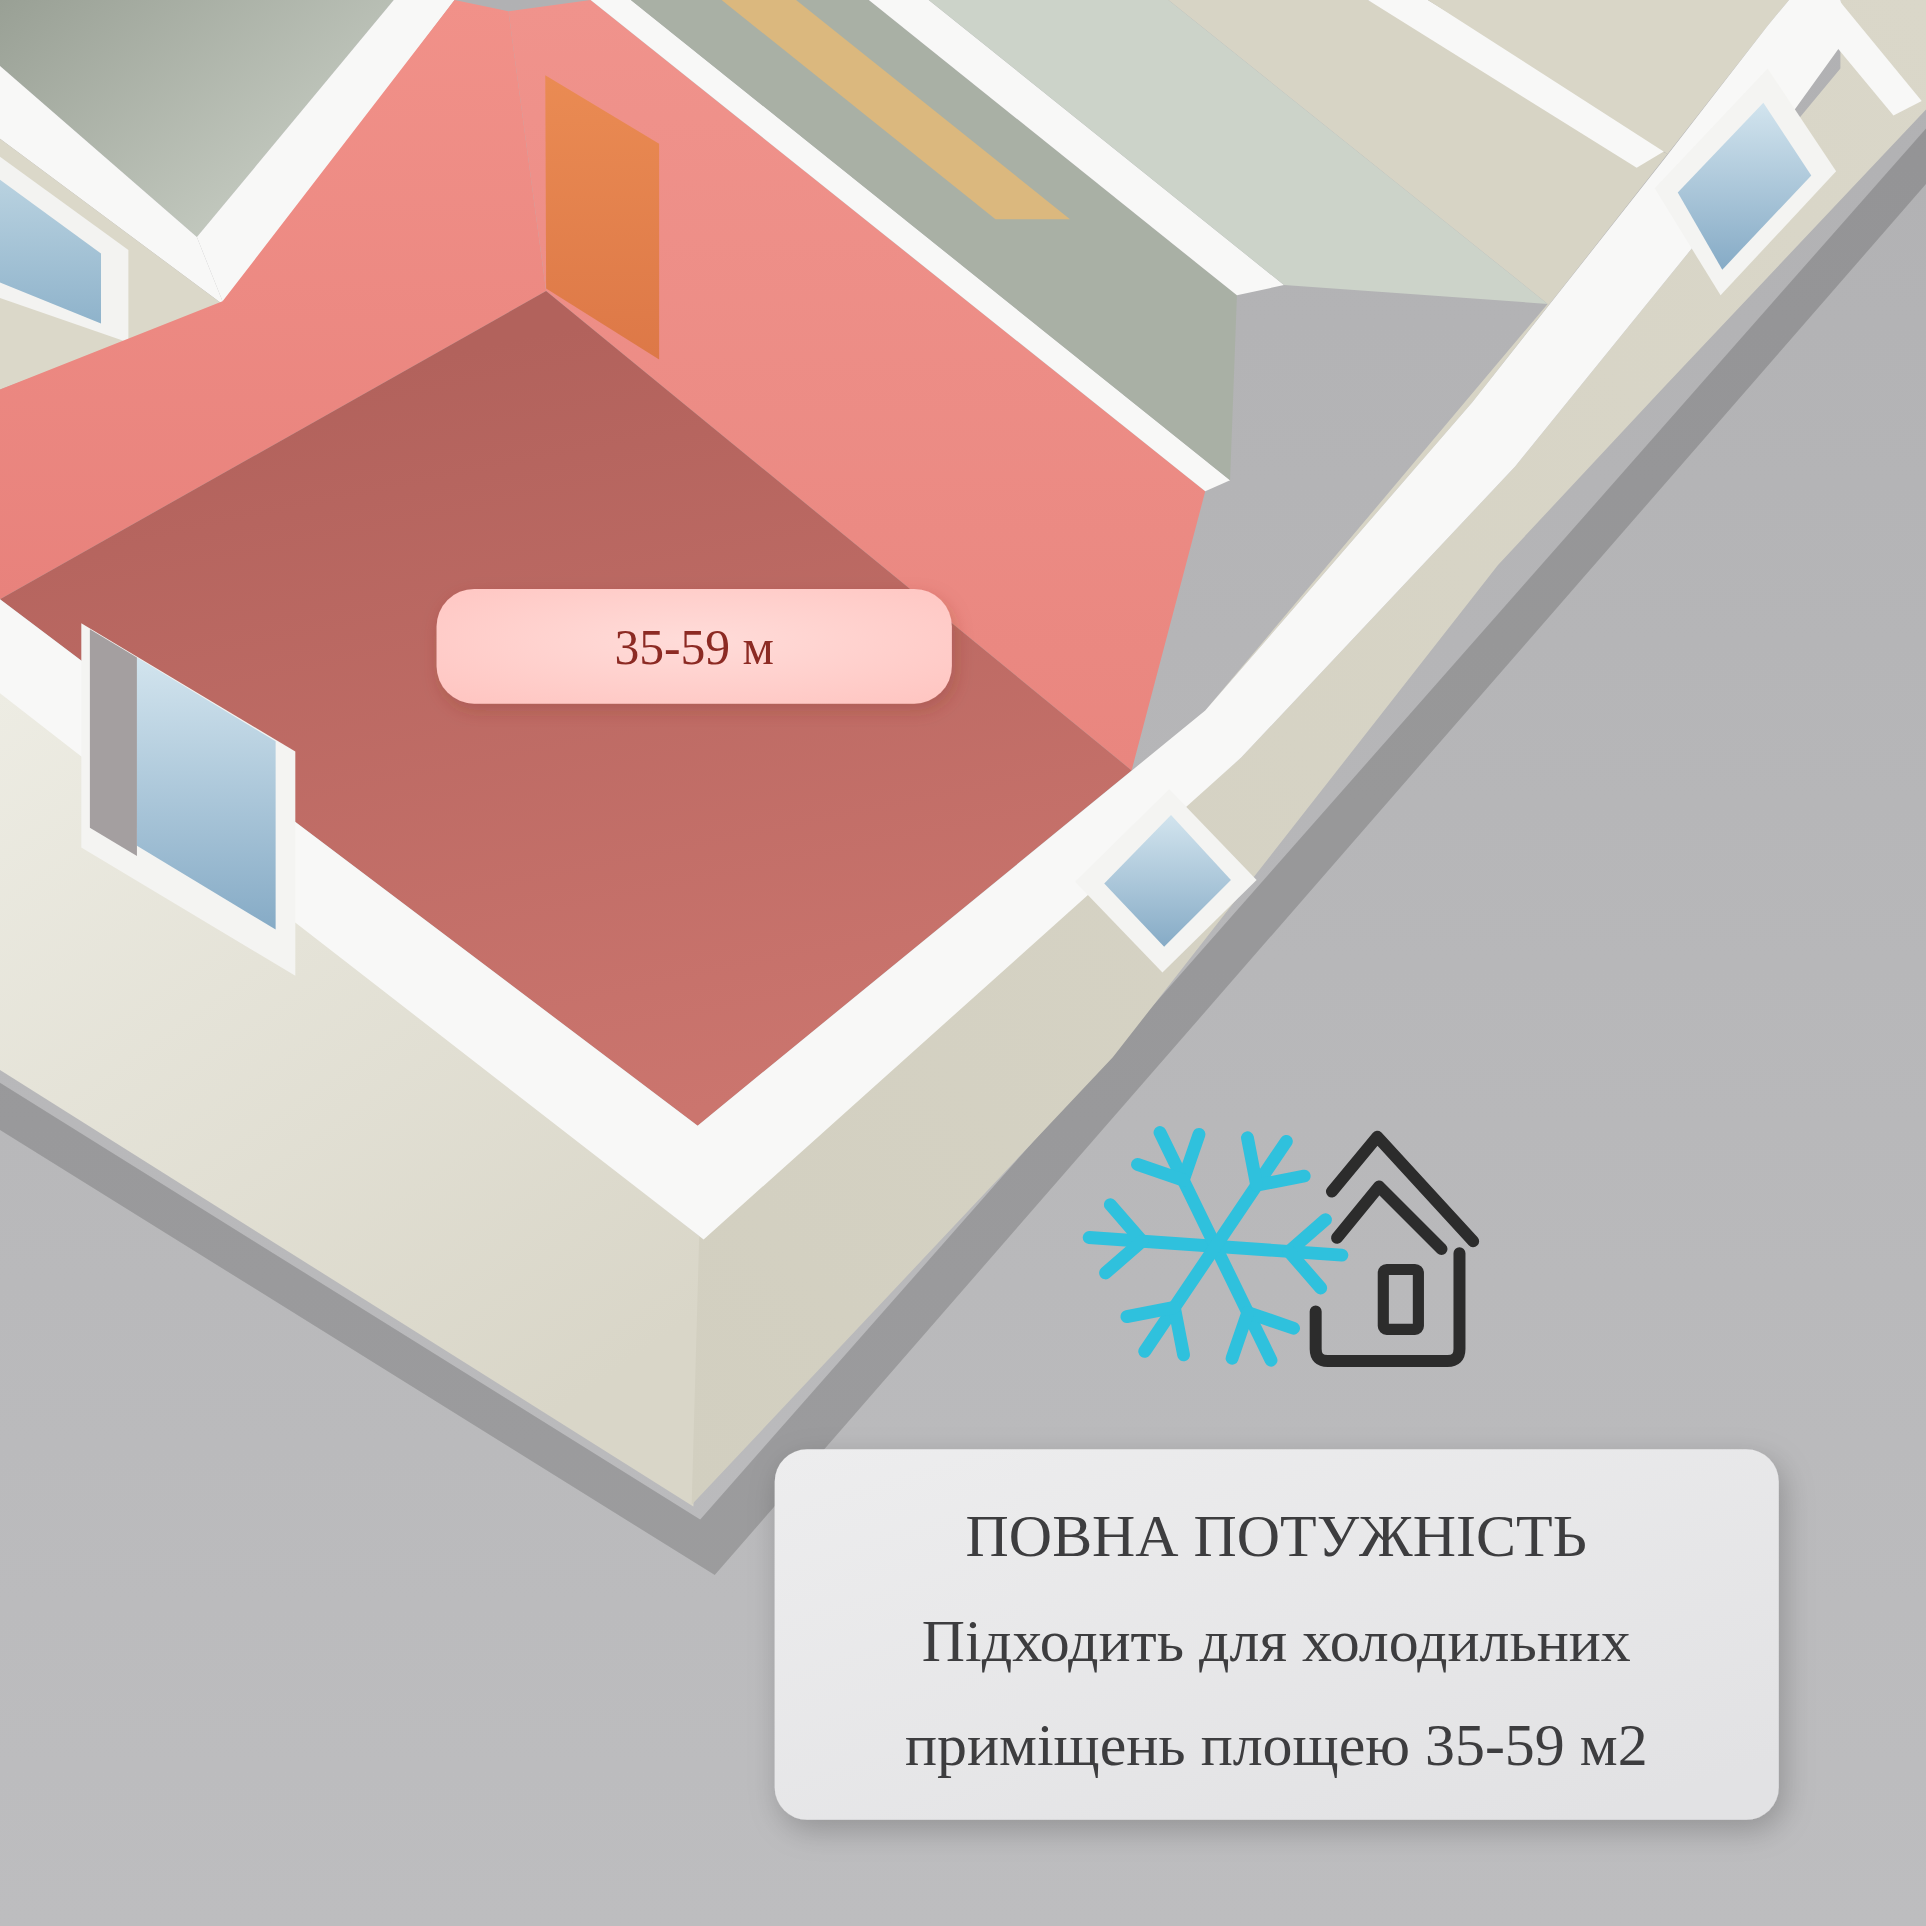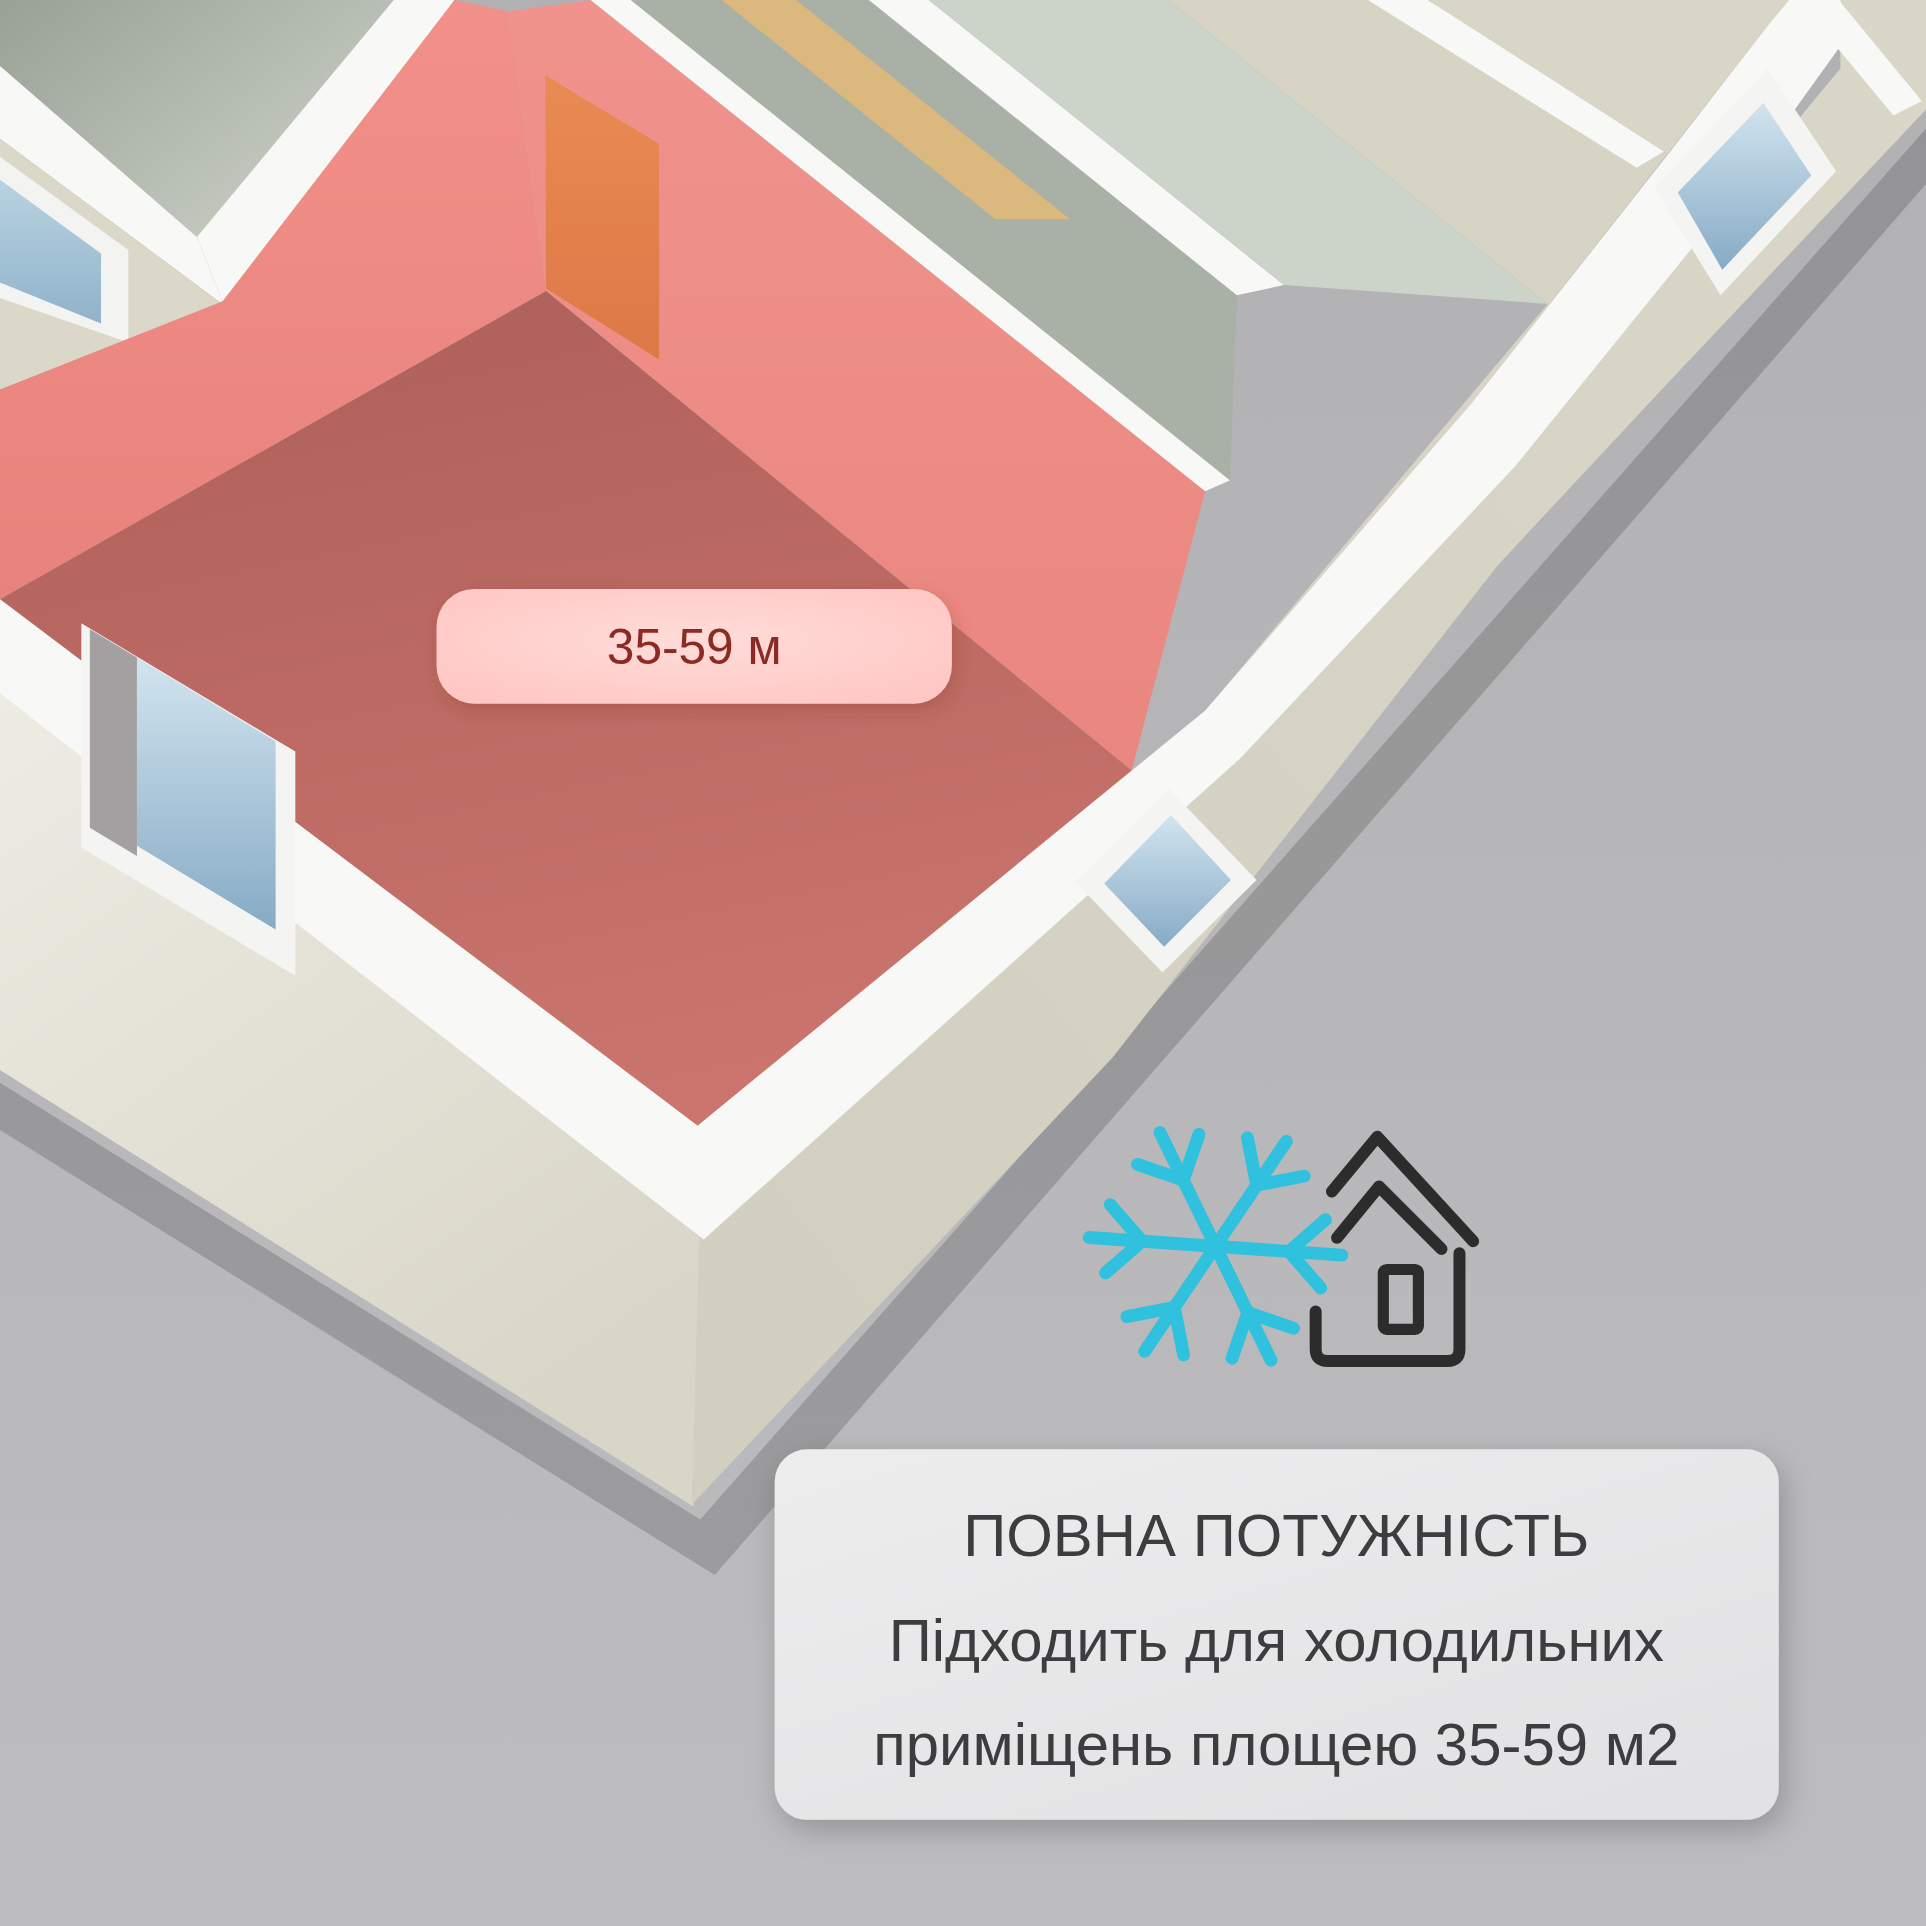--- a/index.html
+++ b/index.html
@@ -1,17 +1,17 @@
 <!DOCTYPE html>
 <html style="font-size:13.7px"><head>
 <meta charset="utf-8">
 <style>
   html,body{margin:0;padding:0;background:#b5b5b7;}
   .stage{position:relative;width:1926px;height:1926px;overflow:hidden;
-         font-family:Liberation Sans, sans-serif;}
+         font-family:Liberation Serif, serif;}
   svg{display:block;width:100%;height:100%;}
   .pill-text{font-size:58px;font-weight:500;}
   .card-title{font-size:70px;font-weight:500;}
   .card-line{font-size:70px;font-weight:400;}
 </style>
 </head>
 <body>
 
 <div class="stage">
 <svg viewBox="0 0 2250 2250">

